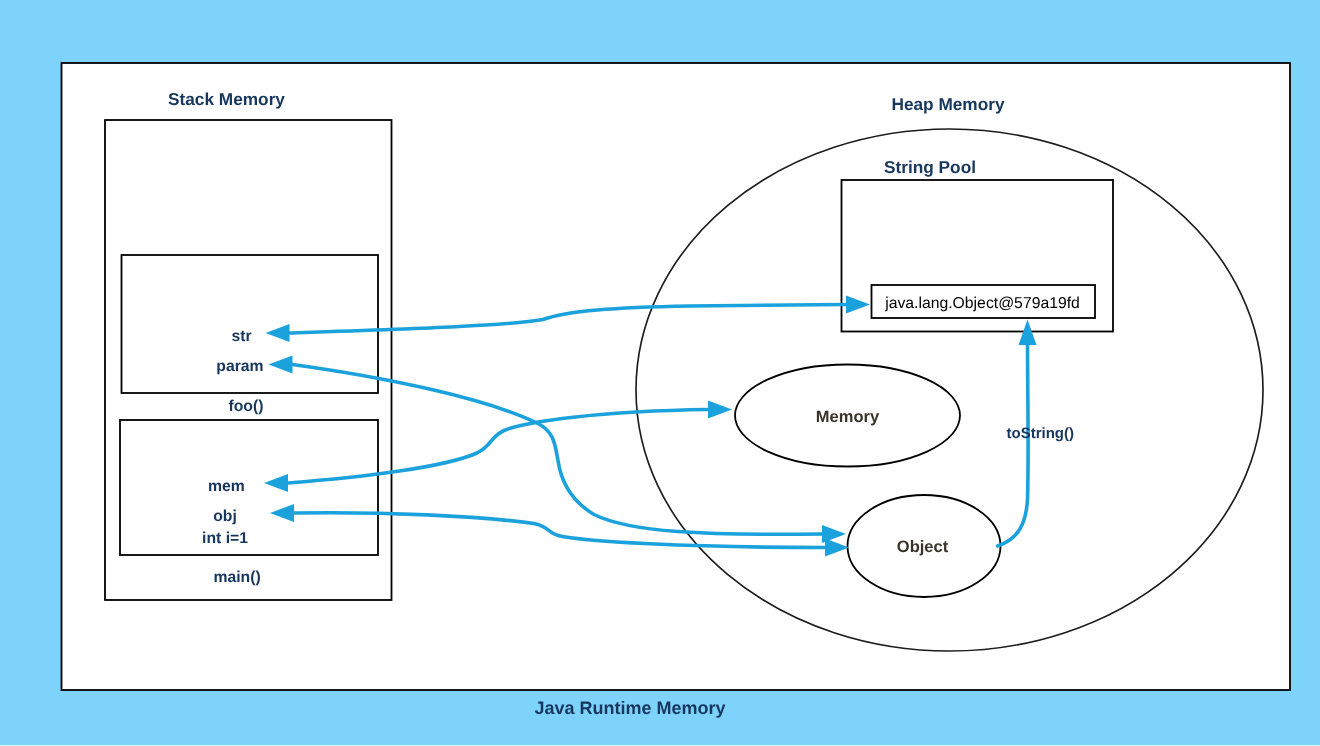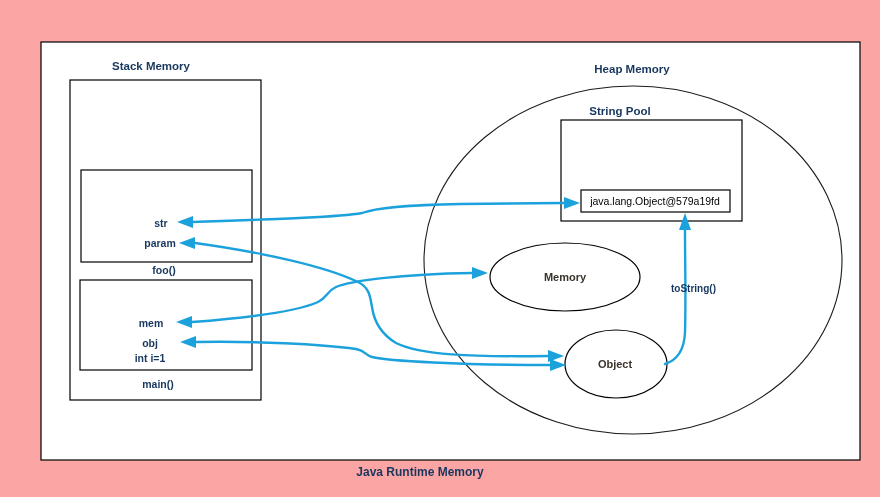--- a/index.html
+++ b/index.html
@@ -1,16 +1,16 @@
 <!DOCTYPE html>
 <html><head>
 <meta charset="utf-8">
 <style>
   html, body { margin: 0; padding: 0; background: #ffffff; }
-  .canvas { position: relative; width: 880px; height: 497px; background: #fca5a5; overflow: hidden; }
+  .canvas { position: relative; width: 880px; height: 497px; background: #7dd3fc; overflow: hidden; }
   svg { display: block; font-family: "Liberation Sans", sans-serif; }
 
   .shape { fill: #ffffff; stroke: #000000; stroke-width: 1.2; }
   .shape-thin { fill: none; stroke: #1c1c1c; stroke-width: 1.1; }
 
   .arrow-line { fill: none; stroke: #1BA1DC; stroke-width: 2.4; stroke-linecap: round; }
   .arrow-head { fill: #1BA1DC; stroke: none; }
 
   .section-lbl { font-size: 11.5px; font-weight: bold; fill: #17375E; }
   .var-lbl     { font-size: 10.5px; font-weight: bold; fill: #17375E; }

